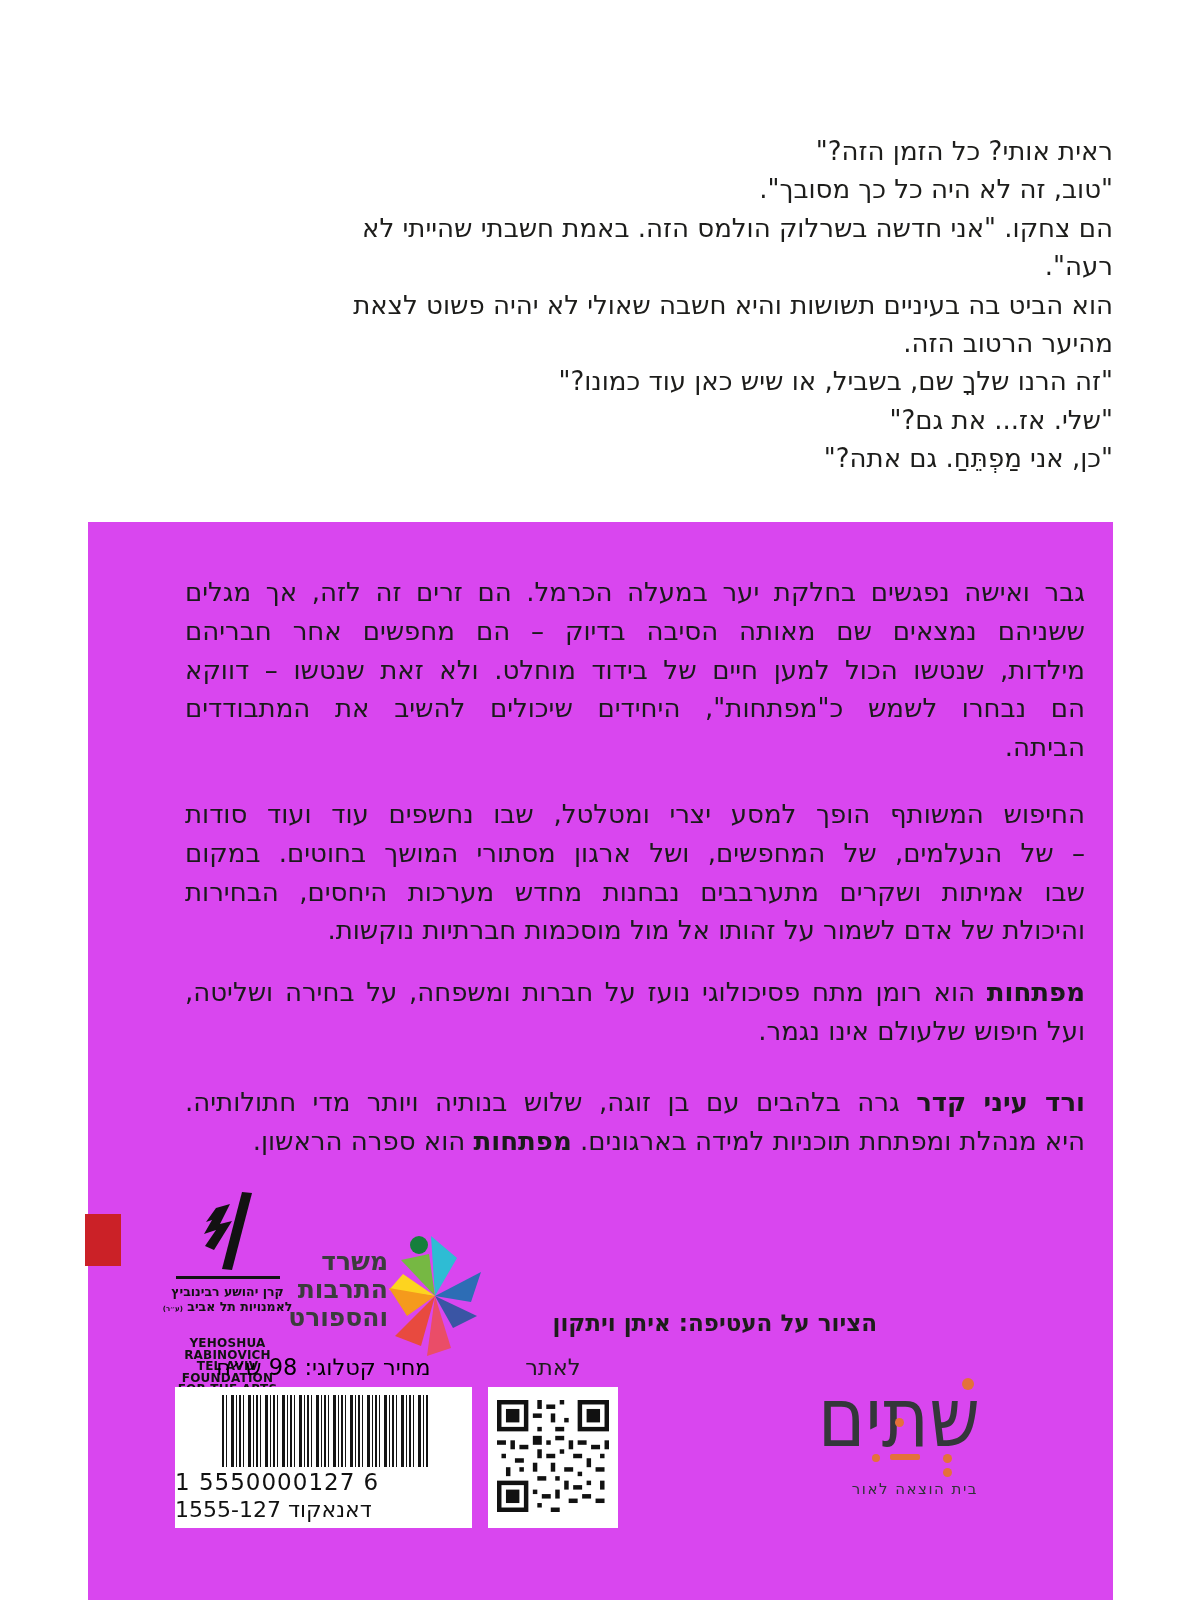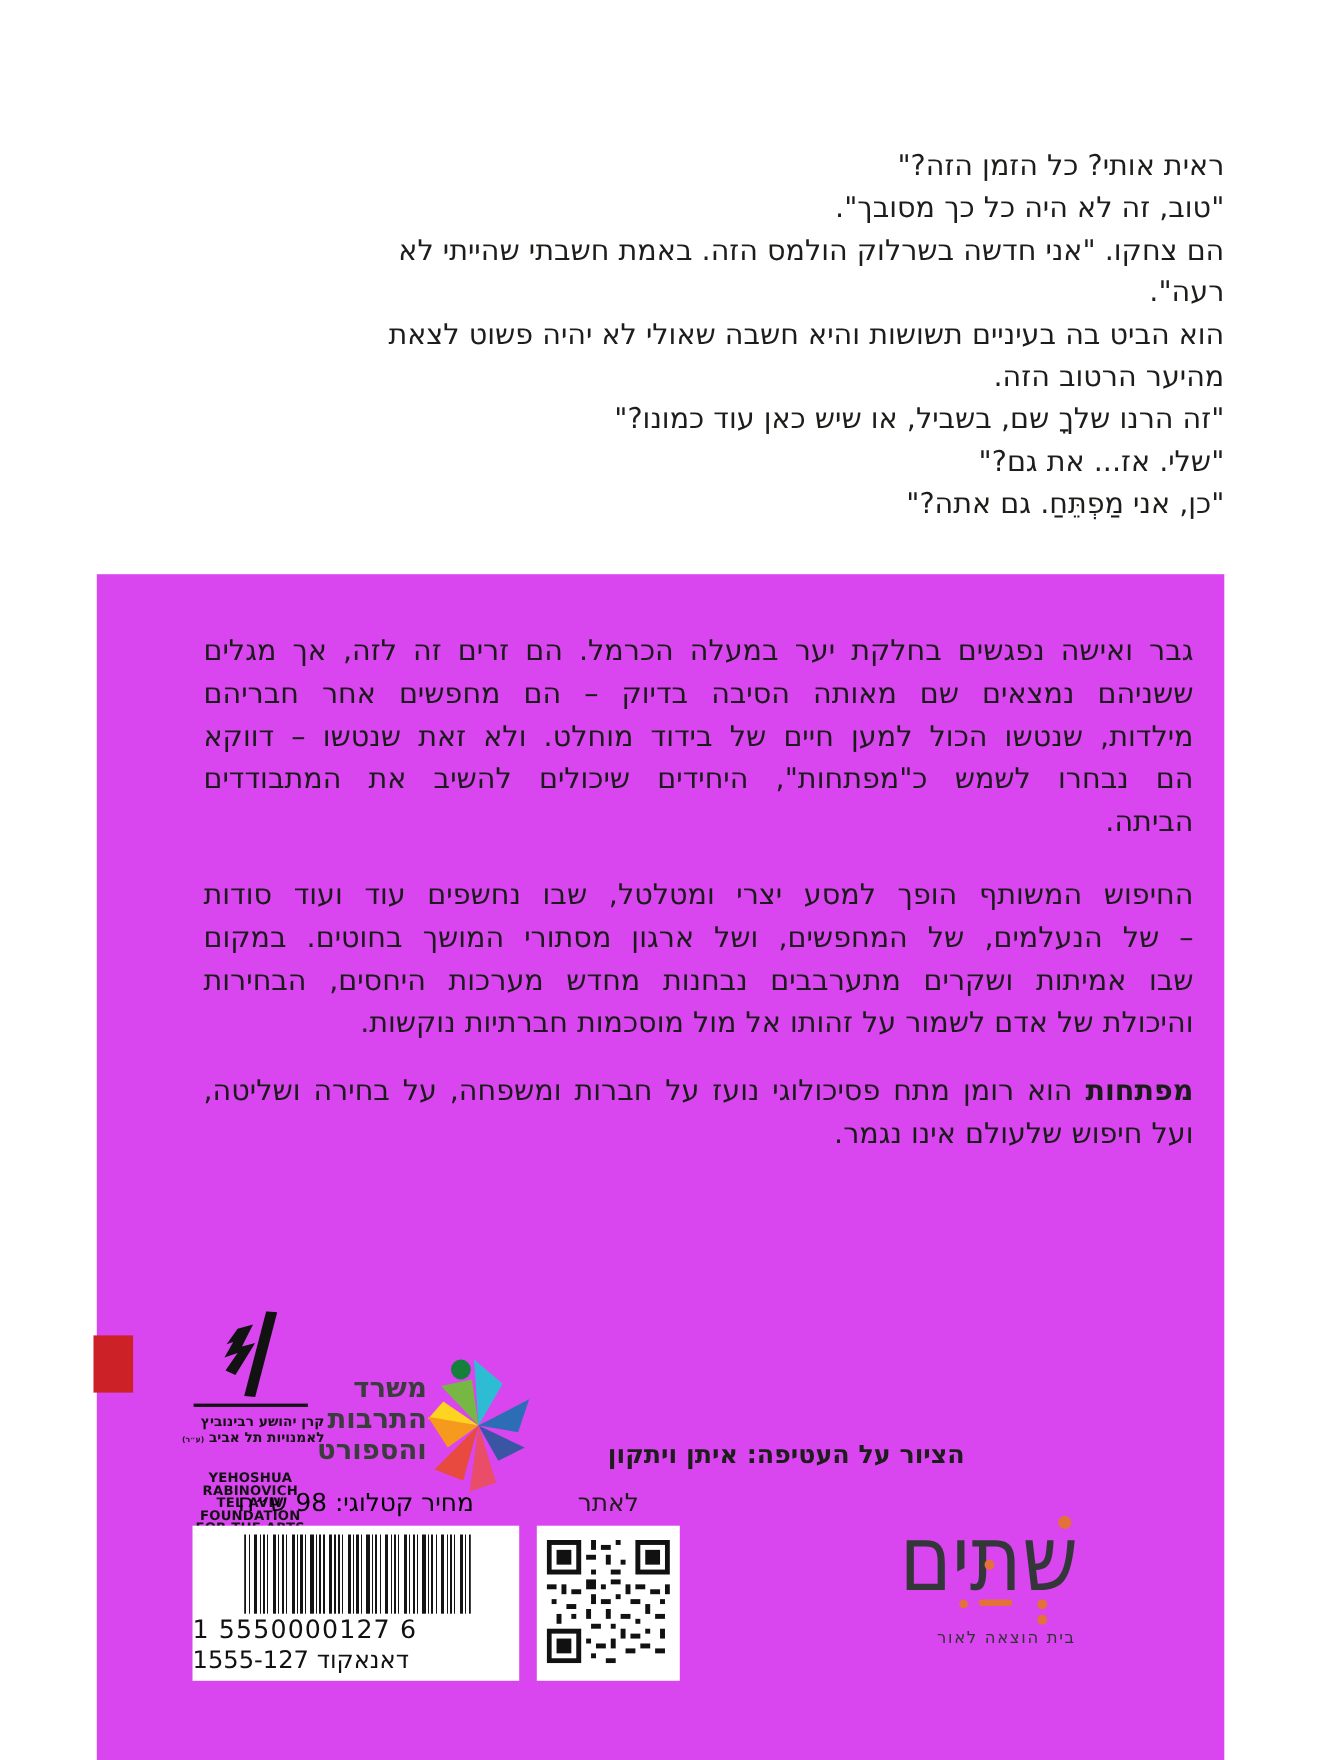--- a/index.html
+++ b/index.html
@@ -18,21 +18,21 @@
   .p1{top:51px}.p2{top:273px}.p3{top:451px}.p4{top:561px}
   b{font-weight:bold;}
 
   
   .red-square{position:absolute;left:85px;top:1214px;width:36px;height:52px;background:#cb2127;}
 
   
   .rab{position:absolute;left:160px;top:1192px;width:135px;text-align:center;color:#121212;}
   .rab-mark{display:block;margin:0 auto;}
   .rab-rule{width:104px;height:3px;background:#121212;margin:6px auto 6px;}
-  .rab-heb{font-size:12.5px;font-weight:bold;line-height:14.5px;direction:rtl;text-align:right;}
+  .rab-heb{font-size:12.5px;font-weight:bold;line-height:14.5px;direction:rtl;}
   .rab-sup{font-size:7px;}
   .rab-eng{font-size:12px;font-weight:bold;line-height:11.5px;margin-top:22px;letter-spacing:.2px;}
 
   
   .ministry-text{position:absolute;right:812px;top:1248px;direction:rtl;text-align:right;font-weight:bold;
                  font-size:25px;line-height:28px;color:#3b3d3c;}
   .ministry-star{position:absolute;left:383px;top:1230px;}
 
   
   .credit{position:absolute;right:323px;top:1310px;direction:rtl;font-weight:bold;font-size:23px;color:#1d1d1b;}
@@ -93,20 +93,24 @@
       </div>
     <div class="para p2">
         <div class="tline">החיפוש המשותף הופך למסע יצרי ומטלטל, שבו נחשפים עוד ועוד סודות</div>
         <div class="tline">– של הנעלמים, של המחפשים, ושל ארגון מסתורי המושך בחוטים. במקום</div>
         <div class="tline">שבו אמיתות ושקרים מתערבבים נבחנות מחדש מערכות היחסים, הבחירות</div>
         <div class="tline tlast">והיכולת של אדם לשמור על זהותו אל מול מוסכמות חברתיות נוקשות.</div>
       </div>
     <div class="para p3">
         <div class="tline"><b>מפתחות</b> הוא רומן מתח פסיכולוגי נועז על חברות ומשפחה, על בחירה ושליטה,</div>
         <div class="tline tlast">ועל חיפוש שלעולם אינו נגמר.</div>
+      </div>
+    <div class="para p4">
+        <div class="tline"><b>ורד עיני קדר</b> גרה בלהבים עם בן זוגה, שלוש בנותיה ויותר מדי חתולותיה.</div>
+        <div class="tline tlast">היא מנהלת ומפתחת תוכניות למידה בארגונים. <b>מפתחות</b> הוא ספרה הראשון.</div>
       </div>
   </div>
 
   <div class="red-square"></div>
 
   <div class="rab">
     <svg class="rab-mark" width="64" height="78" viewBox="0 0 64 78">
       <polygon points="46,0 56,1 36,78 26,77" fill="#121212"></polygon>
       <polygon points="20,16 34,12 24,32 36,29 18,58 9,54 20,38 8,42 16,28 10,30" fill="#121212"></polygon>
     </svg>

